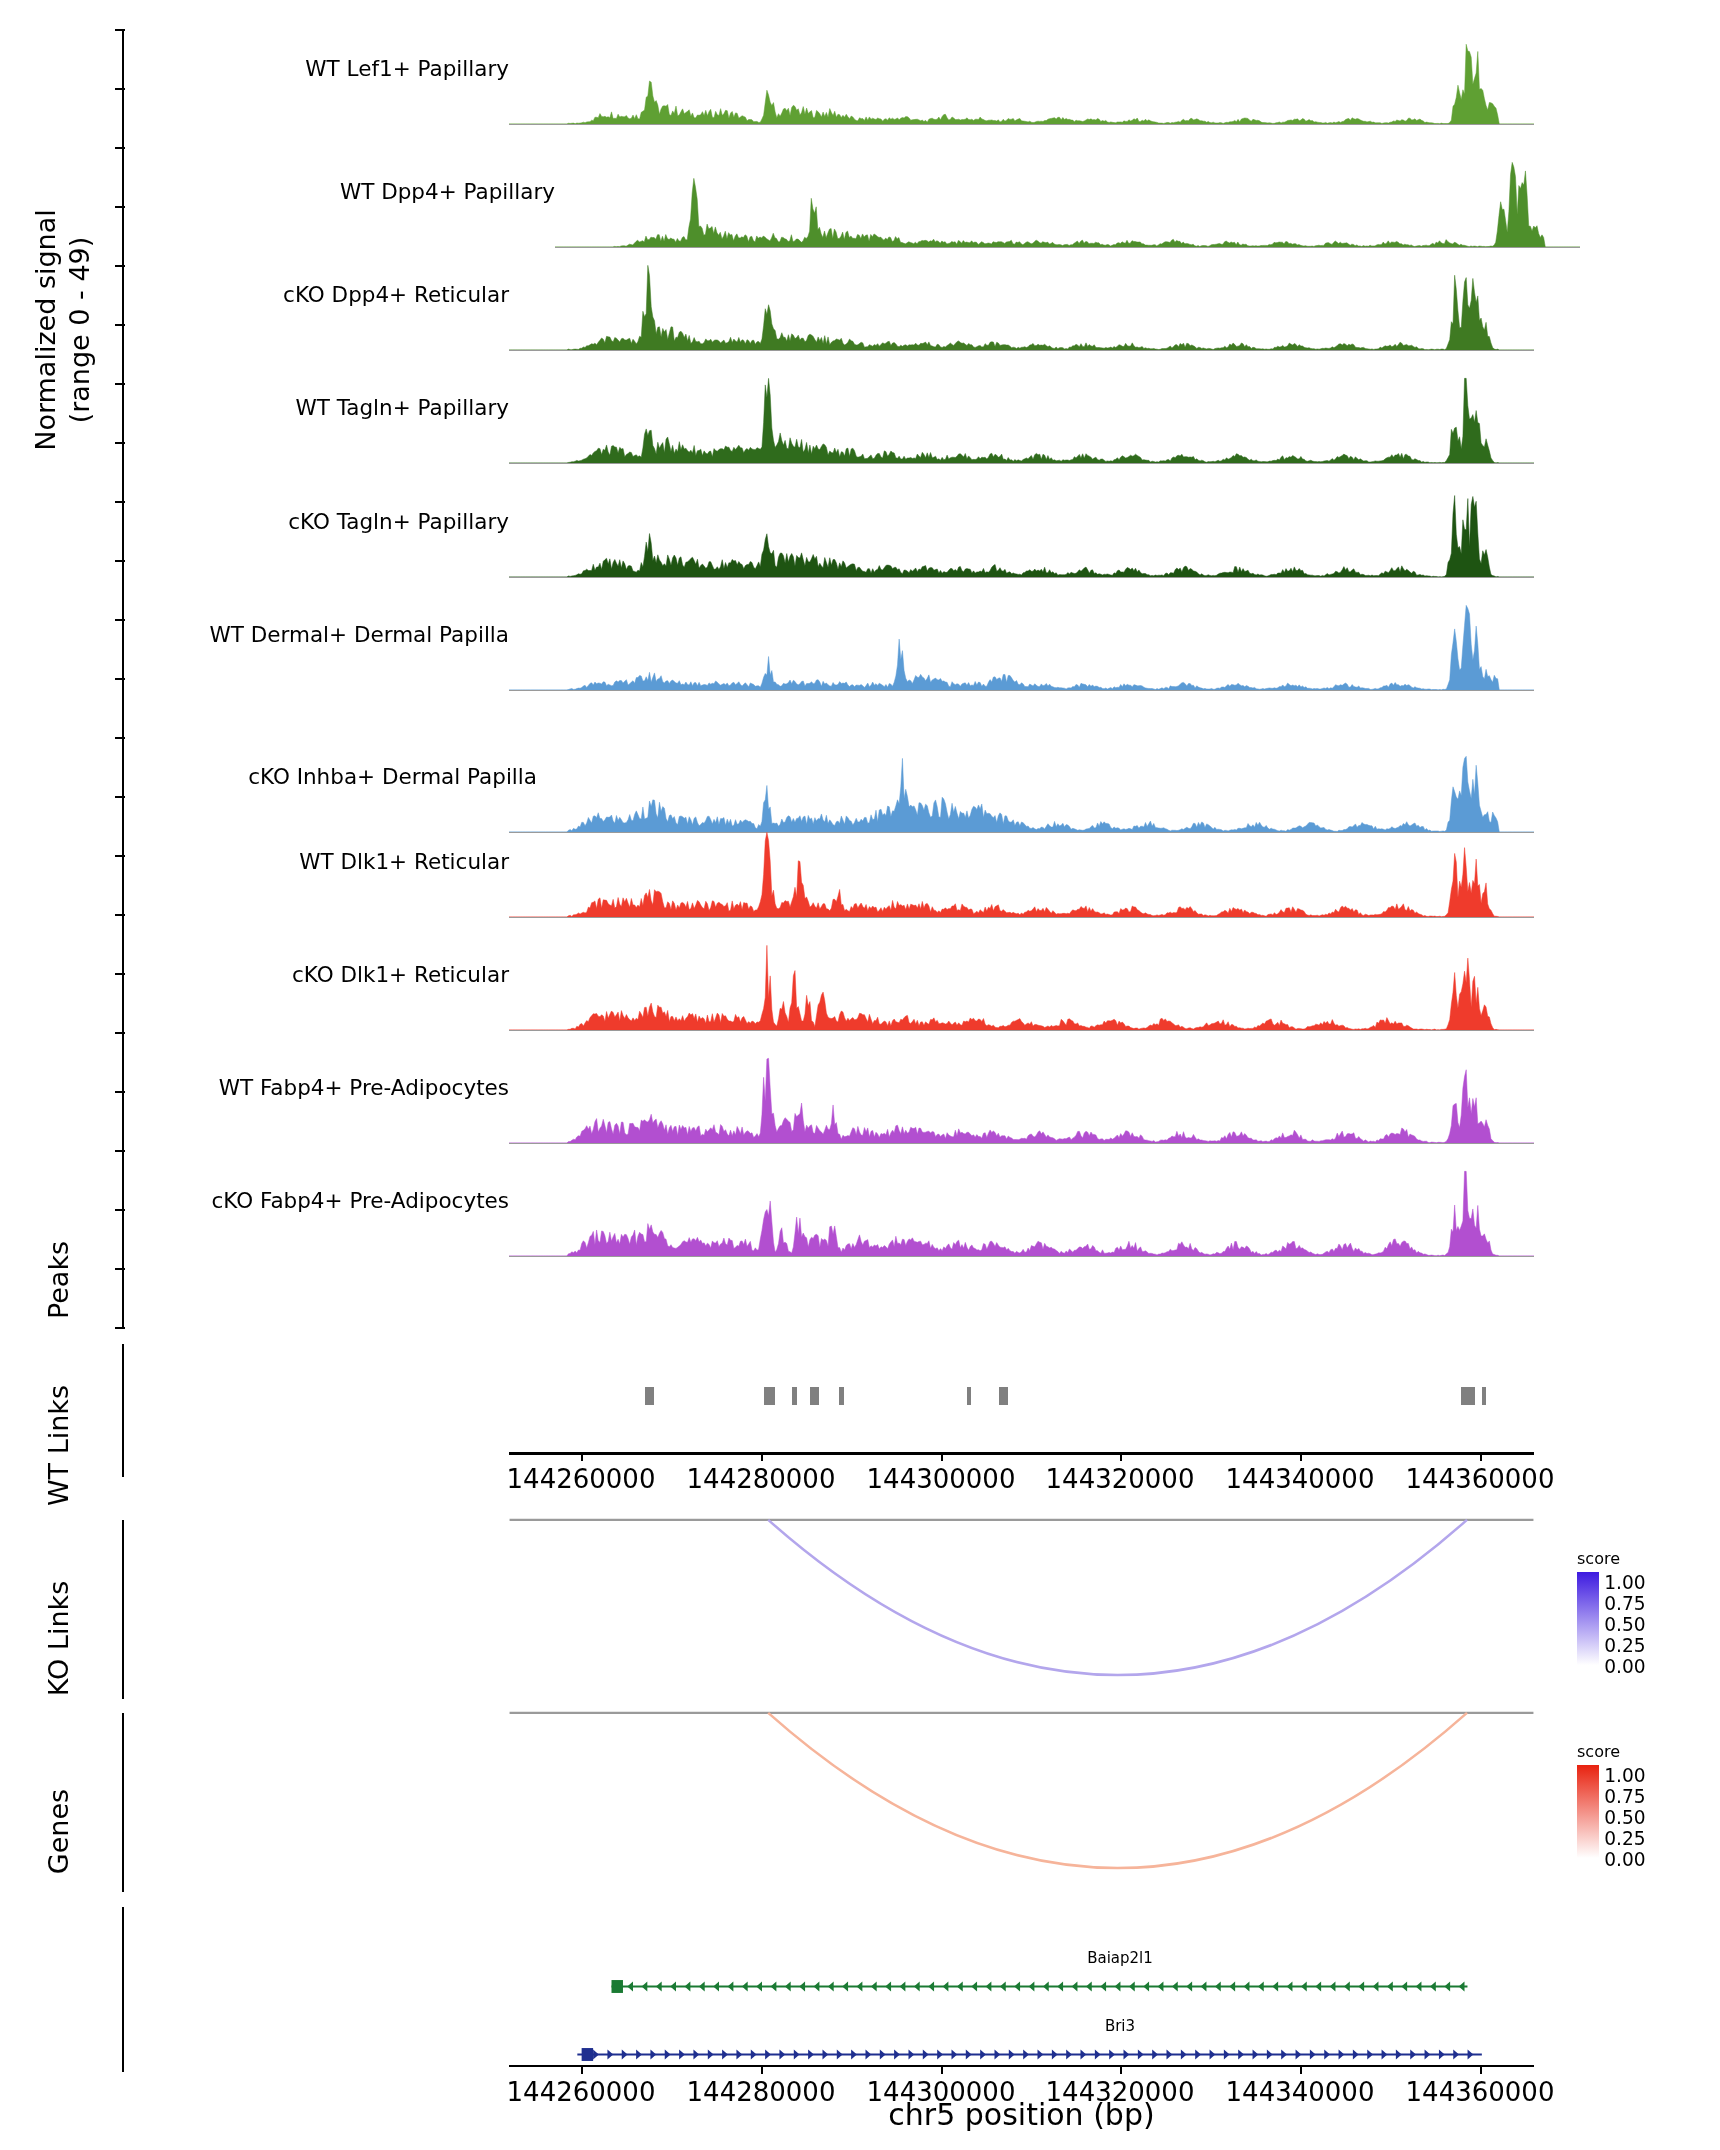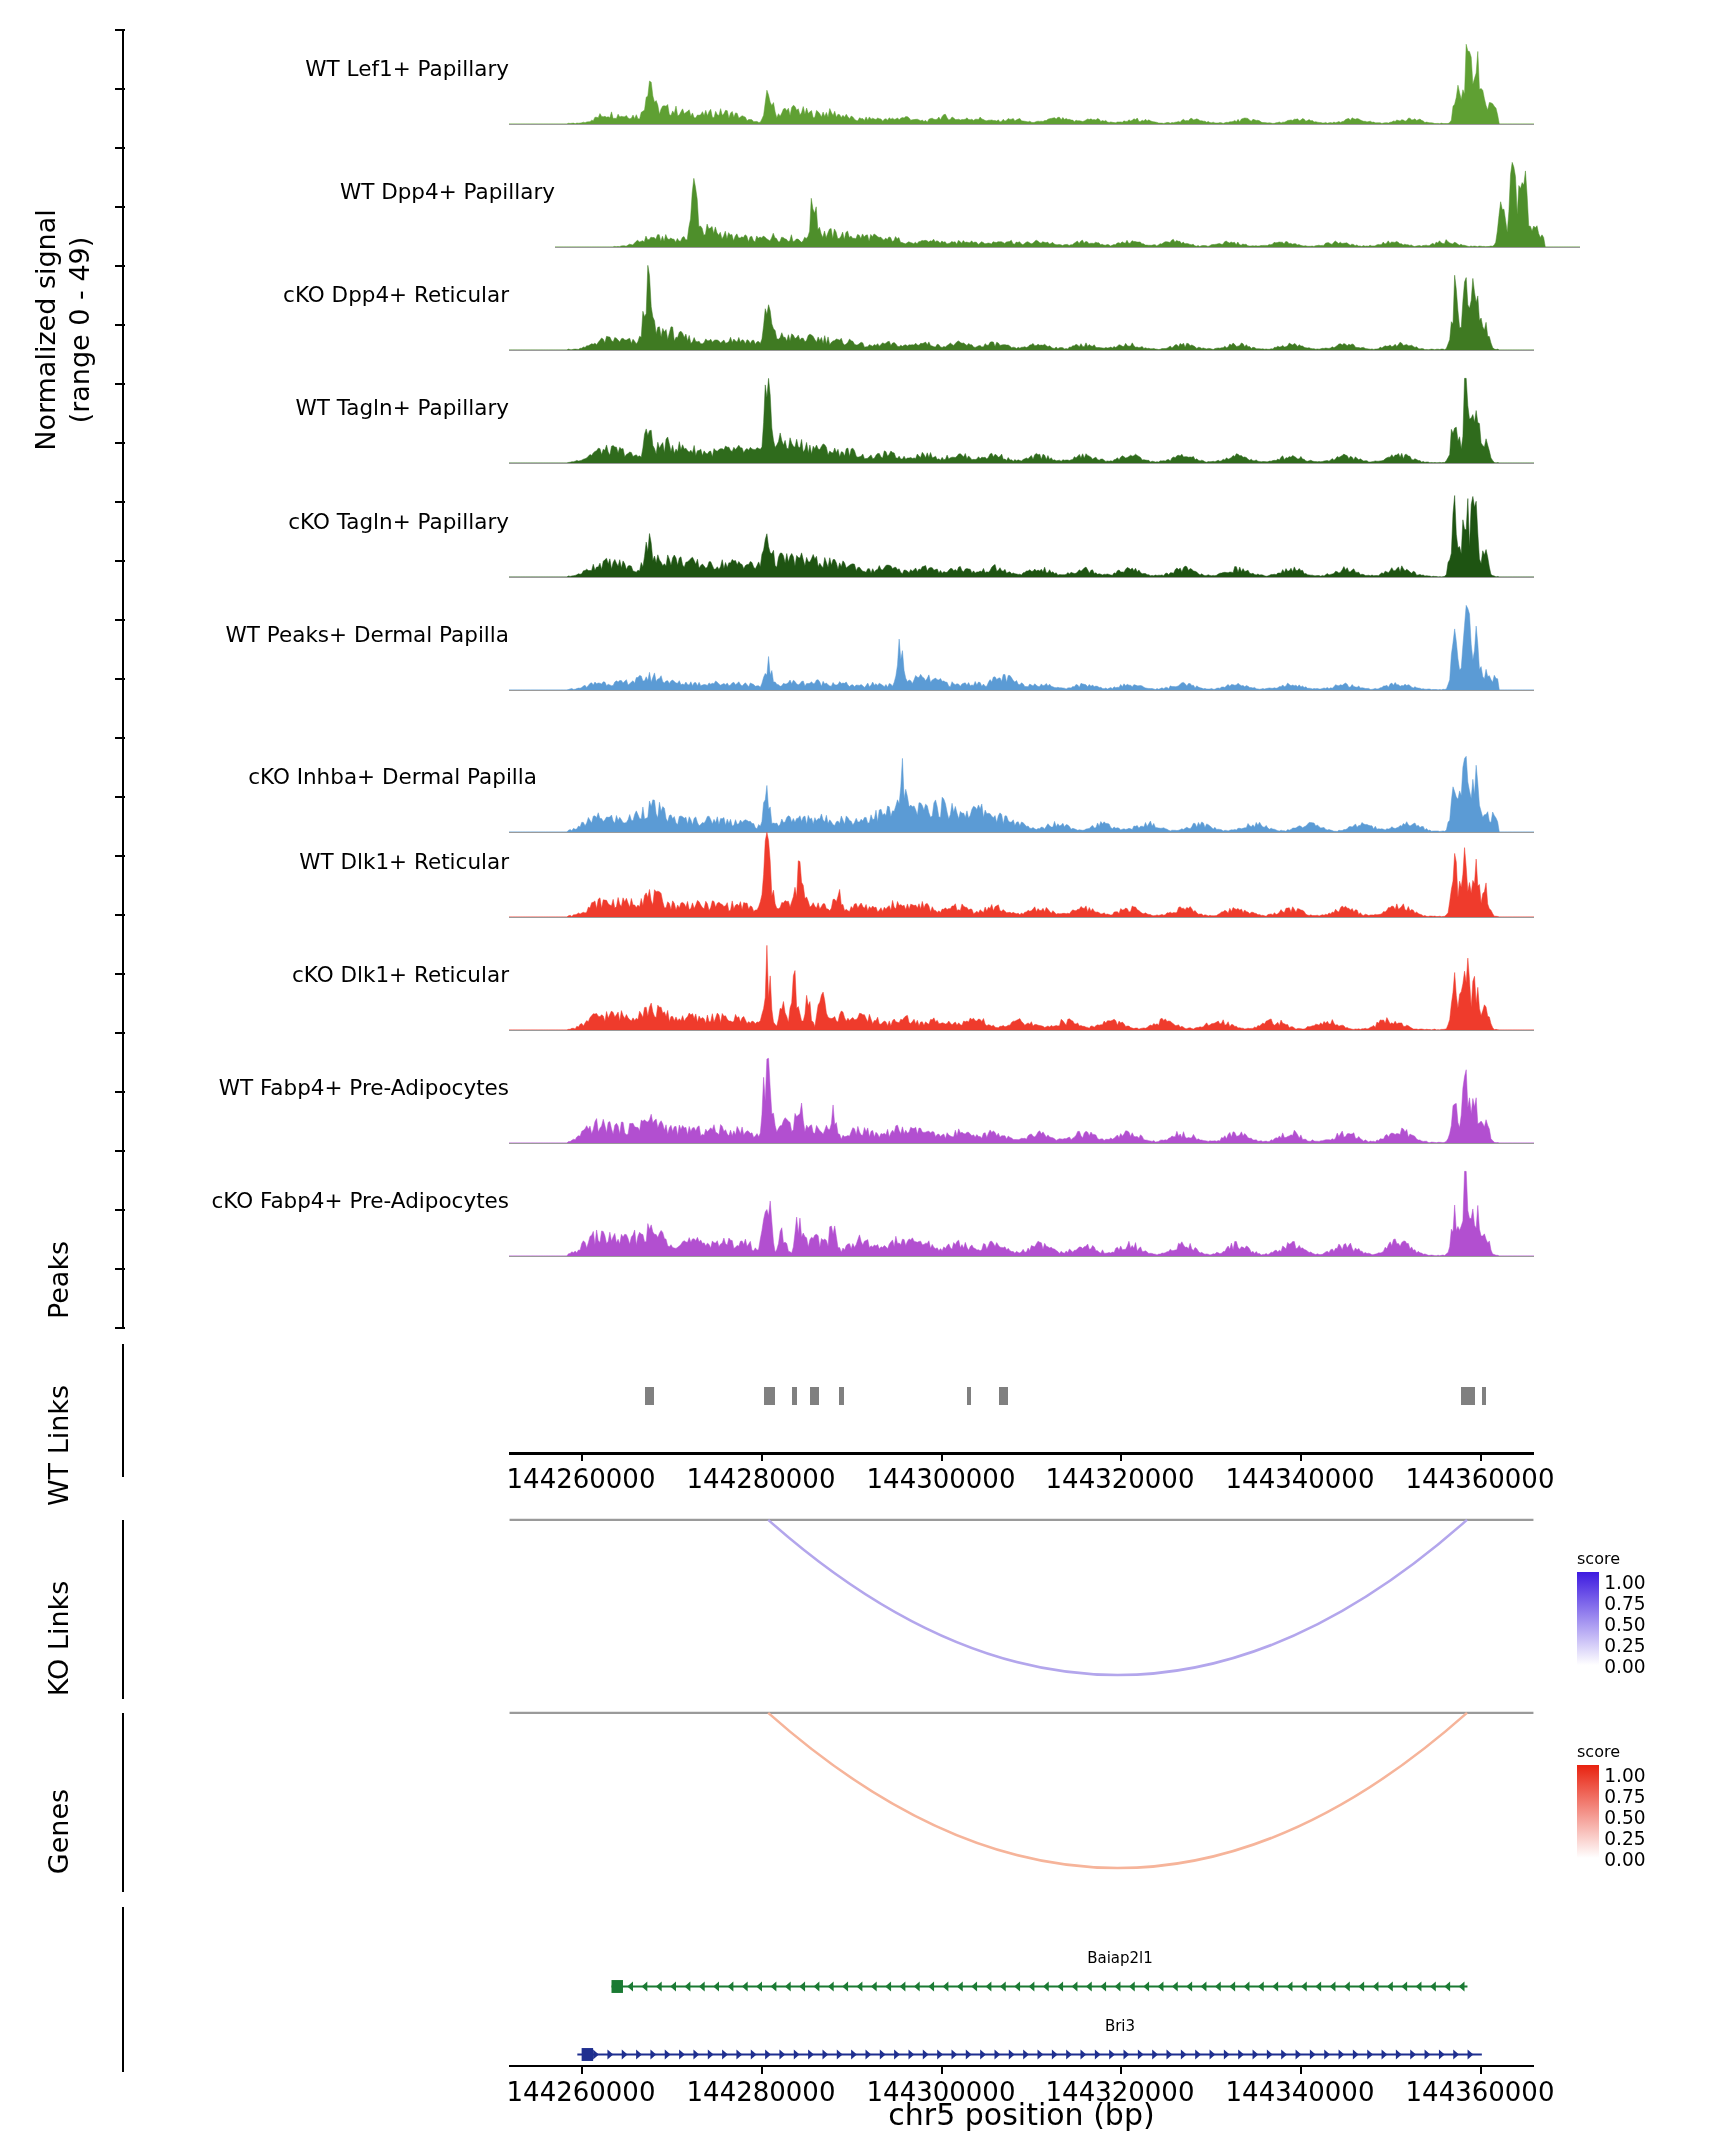--- a/index.html
+++ b/index.html
@@ -120,21 +120,21 @@
         <div class="baseline" style="top: 95px;"></div>
       </div>
       <div class="track" style="top: 482px;">
         <div class="track-label">cKO Tagln+ Papillary</div>
         <svg class="track-canvas" viewBox="0 0 1430 150" preserveAspectRatio="none">
           <path d="M0,132 L0.0,132.0 L2.3,132.0 L4.6,132.0 L6.9,132.0 L9.2,132.0 L11.5,132.0 L13.8,132.0 L16.1,132.0 L18.5,132.0 L20.8,132.0 L23.1,132.0 L25.4,132.0 L27.7,132.0 L30.0,132.0 L32.3,132.0 L34.6,132.0 L36.9,132.0 L39.2,132.0 L41.5,132.0 L43.8,132.0 L46.1,132.0 L48.4,132.0 L50.7,132.0 L53.0,132.0 L55.4,132.0 L57.7,132.0 L60.0,132.0 L62.3,132.0 L64.6,132.0 L66.9,132.0 L69.2,132.0 L71.5,132.0 L73.8,132.0 L76.1,132.0 L78.4,132.0 L80.7,132.0 L83.0,130.4 L85.3,131.1 L87.6,130.5 L90.0,130.1 L92.3,129.7 L94.6,128.9 L96.9,127.5 L99.2,128.1 L101.5,127.4 L103.8,123.4 L106.1,122.9 L108.4,121.1 L110.7,123.0 L113.0,123.0 L115.3,122.9 L117.6,114.2 L119.9,122.6 L122.2,118.1 L124.5,117.9 L126.9,112.7 L129.2,121.4 L131.5,110.2 L133.8,107.9 L136.1,106.0 L138.4,114.0 L140.7,106.7 L143.0,120.8 L145.3,111.7 L147.6,107.6 L149.9,112.7 L152.2,117.1 L154.5,107.9 L156.8,119.6 L159.1,109.6 L161.5,113.7 L163.8,121.7 L166.1,116.6 L168.4,116.1 L170.7,117.0 L173.0,123.7 L175.3,124.2 L177.6,125.2 L179.9,122.4 L182.2,123.7 L184.5,111.9 L186.8,118.0 L189.1,103.4 L191.4,83.5 L193.7,96.5 L196.0,71.6 L198.4,84.9 L200.7,109.0 L203.0,102.8 L205.3,112.0 L207.6,101.1 L209.9,108.2 L212.2,111.4 L214.5,116.4 L216.8,113.5 L219.1,116.7 L221.4,101.3 L223.7,107.3 L226.0,115.6 L228.3,105.4 L230.6,101.4 L233.0,105.7 L235.3,115.6 L237.6,105.6 L239.9,103.9 L242.2,115.2 L244.5,118.5 L246.8,111.4 L249.1,110.9 L251.4,108.9 L253.7,106.2 L256.0,104.5 L258.3,109.0 L260.6,114.3 L262.9,107.2 L265.2,119.7 L267.5,115.9 L269.9,114.0 L272.2,116.8 L274.5,119.8 L276.8,118.2 L279.1,110.6 L281.4,110.7 L283.7,115.8 L286.0,121.3 L288.3,120.9 L290.6,117.7 L292.9,121.6 L295.2,117.3 L297.5,107.9 L299.8,120.2 L302.1,111.8 L304.5,118.7 L306.8,112.1 L309.1,112.4 L311.4,107.5 L313.7,109.6 L316.0,109.1 L318.3,115.0 L320.6,110.4 L322.9,113.6 L325.2,114.7 L327.5,120.4 L329.8,116.1 L332.1,114.6 L334.4,114.5 L336.7,110.4 L339.0,111.9 L341.4,118.4 L343.7,120.5 L346.0,116.0 L348.3,111.0 L350.6,117.2 L352.9,100.2 L355.2,94.5 L357.5,79.8 L359.8,71.9 L362.1,89.6 L364.4,98.2 L366.7,99.7 L369.0,94.9 L371.3,115.9 L373.6,118.4 L376.0,104.6 L378.3,98.8 L380.6,98.7 L382.9,102.4 L385.2,112.6 L387.5,99.4 L389.8,111.2 L392.1,103.1 L394.4,99.3 L396.7,103.8 L399.0,116.7 L401.3,102.0 L403.6,104.8 L405.9,105.6 L408.2,98.4 L410.5,107.8 L412.9,116.3 L415.2,104.7 L417.5,110.6 L419.8,111.0 L422.1,106.4 L424.4,100.7 L426.7,107.0 L429.0,103.2 L431.3,117.7 L433.6,112.8 L435.9,116.5 L438.2,119.2 L440.5,104.9 L442.8,111.8 L445.1,118.3 L447.5,105.2 L449.8,115.5 L452.1,107.7 L454.4,107.7 L456.7,112.4 L459.0,121.1 L461.3,112.3 L463.6,117.8 L465.9,109.5 L468.2,112.6 L470.5,119.5 L472.8,117.5 L475.1,115.7 L477.4,114.2 L479.7,113.7 L482.0,114.3 L484.4,123.1 L486.7,118.6 L489.0,118.5 L491.3,121.6 L493.6,124.1 L495.9,124.2 L498.2,125.5 L500.5,120.5 L502.8,120.4 L505.1,126.4 L507.4,120.4 L509.7,125.4 L512.0,122.2 L514.3,121.5 L516.6,116.1 L519.0,121.7 L521.3,122.3 L523.6,119.0 L525.9,115.8 L528.2,115.4 L530.5,115.7 L532.8,116.7 L535.1,120.6 L537.4,118.7 L539.7,118.4 L542.0,121.8 L544.3,120.5 L546.6,125.8 L548.9,127.3 L551.2,122.3 L553.5,122.5 L555.9,123.8 L558.2,126.1 L560.5,121.5 L562.8,123.9 L565.1,121.8 L567.4,119.4 L569.7,124.6 L572.0,120.8 L574.3,121.8 L576.6,117.6 L578.9,117.1 L581.2,116.1 L583.5,123.6 L585.8,119.8 L588.1,118.6 L590.5,119.2 L592.8,122.4 L595.1,121.7 L597.4,120.8 L599.7,126.5 L602.0,122.8 L604.3,126.8 L606.6,124.4 L608.9,125.5 L611.2,125.5 L613.5,122.6 L615.8,120.2 L618.1,120.3 L620.4,123.3 L622.7,121.6 L625.0,123.8 L627.4,118.1 L629.7,117.4 L632.0,123.3 L634.3,124.7 L636.6,121.0 L638.9,120.3 L641.2,120.8 L643.5,121.2 L645.8,126.4 L648.1,123.4 L650.4,126.5 L652.7,124.9 L655.0,124.9 L657.3,123.7 L659.6,124.8 L662.0,120.0 L664.3,126.1 L666.6,124.7 L668.9,125.5 L671.2,122.8 L673.5,118.3 L675.8,116.1 L678.1,114.5 L680.4,123.9 L682.7,122.7 L685.0,119.0 L687.3,123.3 L689.6,123.8 L691.9,121.3 L694.2,126.9 L696.5,125.5 L698.9,124.7 L701.2,127.6 L703.5,126.3 L705.8,127.4 L708.1,127.7 L710.4,128.4 L712.7,128.0 L715.0,129.3 L717.3,126.1 L719.6,125.6 L721.9,123.6 L724.2,123.6 L726.5,121.8 L728.8,124.0 L731.1,123.9 L733.5,121.0 L735.8,123.7 L738.1,122.3 L740.4,123.7 L742.7,121.1 L745.0,125.0 L747.3,118.3 L749.6,125.9 L751.9,126.0 L754.2,121.8 L756.5,126.1 L758.8,124.6 L761.1,127.3 L763.4,126.1 L765.7,129.4 L768.0,128.6 L770.4,128.7 L772.7,128.9 L775.0,128.8 L777.3,128.5 L779.6,125.8 L781.9,127.9 L784.2,125.3 L786.5,126.4 L788.8,127.0 L791.1,126.9 L793.4,124.6 L795.7,121.9 L798.0,124.0 L800.3,121.9 L802.6,119.4 L805.0,118.2 L807.3,121.9 L809.6,126.6 L811.9,122.6 L814.2,122.0 L816.5,127.0 L818.8,126.0 L821.1,128.2 L823.4,127.5 L825.7,128.1 L828.0,129.0 L830.3,128.1 L832.6,128.3 L834.9,127.8 L837.2,128.4 L839.5,129.1 L841.9,129.6 L844.2,126.2 L846.5,127.1 L848.8,123.3 L851.1,122.2 L853.4,125.1 L855.7,124.9 L858.0,125.2 L860.3,121.1 L862.6,118.6 L864.9,119.8 L867.2,121.6 L869.5,119.6 L871.8,123.3 L874.1,119.8 L876.5,124.9 L878.8,122.1 L881.1,125.8 L883.4,127.3 L885.7,127.0 L888.0,127.2 L890.3,128.7 L892.6,128.7 L894.9,130.2 L897.2,129.7 L899.5,130.3 L901.8,129.2 L904.1,129.9 L906.4,129.4 L908.7,129.6 L911.0,129.0 L913.4,130.3 L915.7,127.0 L918.0,126.4 L920.3,128.7 L922.6,126.0 L924.9,126.1 L927.2,126.8 L929.5,121.6 L931.8,119.5 L934.1,121.7 L936.4,119.6 L938.7,125.0 L941.0,119.1 L943.3,116.8 L945.6,117.6 L948.0,123.0 L950.3,120.1 L952.6,121.1 L954.9,123.7 L957.2,124.0 L959.5,125.1 L961.8,127.6 L964.1,129.2 L966.4,127.5 L968.7,129.2 L971.0,130.1 L973.3,129.7 L975.6,128.8 L977.9,129.8 L980.2,130.2 L982.5,129.7 L984.9,130.1 L987.2,129.5 L989.5,127.9 L991.8,126.7 L994.1,126.5 L996.4,125.7 L998.7,125.4 L1001.0,125.8 L1003.3,126.1 L1005.6,125.1 L1007.9,125.2 L1010.2,125.9 L1012.5,117.5 L1014.8,117.7 L1017.1,125.3 L1019.5,118.2 L1021.8,124.8 L1024.1,120.3 L1026.4,124.4 L1028.7,123.6 L1031.0,122.5 L1033.3,126.7 L1035.6,127.5 L1037.9,126.8 L1040.2,128.4 L1042.5,129.0 L1044.8,127.8 L1047.1,129.2 L1049.4,128.8 L1051.7,129.2 L1054.0,130.3 L1056.4,130.9 L1058.7,130.4 L1061.0,129.6 L1063.3,128.4 L1065.6,128.6 L1067.9,128.1 L1070.2,128.8 L1072.5,126.5 L1074.8,126.4 L1077.1,126.6 L1079.4,121.7 L1081.7,125.8 L1084.0,120.3 L1086.3,123.9 L1088.6,123.4 L1091.0,119.7 L1093.3,124.7 L1095.6,117.9 L1097.9,122.8 L1100.2,123.0 L1102.5,120.1 L1104.8,123.1 L1107.1,122.6 L1109.4,127.6 L1111.7,127.1 L1114.0,128.9 L1116.3,129.0 L1118.6,129.4 L1120.9,129.4 L1123.2,130.1 L1125.5,130.2 L1127.9,129.9 L1130.2,130.0 L1132.5,130.9 L1134.8,129.7 L1137.1,130.6 L1139.4,128.7 L1141.7,127.2 L1144.0,129.0 L1146.3,128.3 L1148.6,127.8 L1150.9,127.0 L1153.2,124.0 L1155.5,124.7 L1157.8,126.5 L1160.1,125.3 L1162.5,121.9 L1164.8,117.5 L1167.1,122.5 L1169.4,119.1 L1171.7,124.6 L1174.0,124.8 L1176.3,122.2 L1178.6,120.6 L1180.9,125.2 L1183.2,125.6 L1185.5,125.3 L1187.8,128.8 L1190.1,128.1 L1192.4,128.6 L1194.7,129.9 L1197.0,129.8 L1199.4,129.5 L1201.7,130.3 L1204.0,129.2 L1206.3,130.2 L1208.6,130.0 L1210.9,129.9 L1213.2,130.2 L1215.5,127.8 L1217.8,126.0 L1220.1,127.5 L1222.4,123.8 L1224.7,124.9 L1227.0,125.9 L1229.3,122.9 L1231.6,119.0 L1234.0,123.1 L1236.3,123.3 L1238.6,120.5 L1240.9,117.9 L1243.2,124.8 L1245.5,116.4 L1247.8,120.6 L1250.1,123.6 L1252.4,121.2 L1254.7,122.8 L1257.0,125.0 L1259.3,126.9 L1261.6,123.9 L1263.9,125.0 L1266.2,129.6 L1268.5,129.0 L1270.9,128.3 L1273.2,129.5 L1275.5,129.2 L1277.8,130.5 L1280.1,130.1 L1282.4,130.4 L1284.7,130.6 L1287.0,131.6 L1289.3,130.9 L1291.6,131.2 L1293.9,131.2 L1296.2,131.9 L1298.5,131.6 L1300.8,131.9 L1303.1,131.6 L1305.5,131.0 L1307.8,128.2 L1310.1,111.8 L1312.4,107.9 L1314.7,98.8 L1317.0,43.8 L1319.3,18.8 L1321.6,72.5 L1323.9,91.2 L1326.2,89.7 L1328.5,99.8 L1330.8,52.5 L1333.1,65.7 L1335.4,66.3 L1337.7,23.0 L1340.0,89.9 L1342.4,31.4 L1344.7,20.1 L1347.0,34.9 L1349.3,26.8 L1351.6,70.7 L1353.9,107.0 L1356.2,113.2 L1358.5,95.5 L1360.8,101.3 L1363.1,93.8 L1365.4,104.1 L1367.7,118.2 L1370.0,128.4 L1372.3,130.0 L1374.6,130.5 L1377.0,131.8 L1379.3,131.2 L1381.6,132.0 L1383.9,132.0 L1386.2,132.0 L1388.5,132.0 L1390.8,132.0 L1393.1,132.0 L1395.4,132.0 L1397.7,132.0 L1400.0,132.0 L1402.3,132.0 L1404.6,132.0 L1406.9,132.0 L1409.2,132.0 L1411.5,132.0 L1413.9,132.0 L1416.2,132.0 L1418.5,132.0 L1420.8,132.0 L1423.1,132.0 L1425.4,132.0 L1427.7,132.0 L1430.0,132.0 L1430,132 Z" fill="#1e5412" stroke="#1e5412" stroke-width="0.7"></path>
         </svg>
         <div class="baseline" style="top: 95px;"></div>
       </div>
       <div class="track" style="top: 595px;">
-        <div class="track-label">WT Peaks+ Dermal Papilla</div>
+        <div class="track-label">WT Dermal+ Dermal Papilla</div>
         <svg class="track-canvas" viewBox="0 0 1430 150" preserveAspectRatio="none">
           <path d="M0,132 L0.0,132.0 L2.3,132.0 L4.6,132.0 L6.9,132.0 L9.2,132.0 L11.5,132.0 L13.8,132.0 L16.1,132.0 L18.5,132.0 L20.8,132.0 L23.1,132.0 L25.4,132.0 L27.7,132.0 L30.0,132.0 L32.3,132.0 L34.6,132.0 L36.9,132.0 L39.2,132.0 L41.5,132.0 L43.8,132.0 L46.1,132.0 L48.4,132.0 L50.7,132.0 L53.0,132.0 L55.4,132.0 L57.7,132.0 L60.0,132.0 L62.3,132.0 L64.6,132.0 L66.9,132.0 L69.2,132.0 L71.5,132.0 L73.8,132.0 L76.1,132.0 L78.4,132.0 L80.7,132.0 L83.0,131.3 L85.3,130.4 L87.6,129.9 L90.0,131.1 L92.3,130.9 L94.6,130.0 L96.9,129.3 L99.2,129.5 L101.5,128.5 L103.8,126.5 L106.1,125.5 L108.4,128.5 L110.7,125.6 L113.0,122.8 L115.3,121.9 L117.6,124.9 L119.9,120.9 L122.2,123.3 L124.5,122.2 L126.9,122.4 L129.2,123.7 L131.5,120.6 L133.8,121.0 L136.1,126.1 L138.4,124.0 L140.7,124.9 L143.0,126.0 L145.3,125.6 L147.6,120.8 L149.9,119.2 L152.2,120.9 L154.5,118.7 L156.8,118.9 L159.1,122.3 L161.5,119.7 L163.8,117.6 L166.1,125.1 L168.4,123.3 L170.7,121.0 L173.0,119.1 L175.3,122.7 L177.6,114.7 L179.9,114.6 L182.2,111.7 L184.5,112.6 L186.8,119.5 L189.1,119.2 L191.4,113.5 L193.7,118.7 L196.0,107.4 L198.4,121.2 L200.7,114.4 L203.0,108.2 L205.3,120.2 L207.6,116.7 L209.9,115.9 L212.2,112.1 L214.5,120.4 L216.8,122.2 L219.1,119.4 L221.4,119.0 L223.7,122.8 L226.0,119.4 L228.3,118.0 L230.6,120.3 L233.0,122.3 L235.3,122.4 L237.6,119.0 L239.9,124.7 L242.2,123.6 L244.5,124.6 L246.8,120.9 L249.1,124.3 L251.4,125.1 L253.7,120.5 L256.0,125.9 L258.3,121.9 L260.6,121.7 L262.9,126.0 L265.2,121.3 L267.5,125.9 L269.9,125.1 L272.2,124.3 L274.5,124.5 L276.8,125.7 L279.1,122.1 L281.4,123.8 L283.7,122.6 L286.0,123.3 L288.3,119.4 L290.6,121.2 L292.9,123.5 L295.2,125.2 L297.5,124.1 L299.8,122.9 L302.1,124.5 L304.5,122.3 L306.8,126.1 L309.1,124.9 L311.4,122.1 L313.7,121.3 L316.0,124.7 L318.3,123.0 L320.6,120.5 L322.9,124.2 L325.2,126.3 L327.5,123.9 L329.8,121.9 L332.1,124.5 L334.4,127.5 L336.7,122.1 L339.0,123.3 L341.4,124.3 L343.7,126.9 L346.0,126.2 L348.3,126.2 L350.6,128.1 L352.9,122.5 L355.2,114.3 L357.5,108.9 L359.8,111.2 L362.1,85.4 L364.4,111.0 L366.7,104.9 L369.0,121.0 L371.3,120.7 L373.6,124.0 L376.0,124.5 L378.3,126.9 L380.6,126.1 L382.9,122.7 L385.2,123.7 L387.5,123.4 L389.8,121.6 L392.1,118.1 L394.4,123.2 L396.7,118.5 L399.0,120.1 L401.3,123.5 L403.6,124.8 L405.9,123.4 L408.2,120.2 L410.5,119.5 L412.9,126.4 L415.2,123.0 L417.5,123.0 L419.8,122.6 L422.1,120.5 L424.4,123.2 L426.7,122.4 L429.0,118.0 L431.3,117.7 L433.6,120.8 L435.9,126.7 L438.2,119.9 L440.5,123.5 L442.8,122.2 L445.1,124.7 L447.5,126.3 L449.8,126.6 L452.1,121.5 L454.4,124.8 L456.7,125.0 L459.0,124.3 L461.3,120.3 L463.6,122.8 L465.9,122.3 L468.2,122.7 L470.5,120.8 L472.8,124.9 L475.1,127.2 L477.4,125.0 L479.7,124.7 L482.0,127.5 L484.4,125.0 L486.7,125.2 L489.0,125.6 L491.3,124.3 L493.6,126.2 L495.9,128.5 L498.2,125.7 L500.5,122.3 L502.8,127.3 L505.1,125.2 L507.4,120.9 L509.7,125.2 L512.0,123.1 L514.3,125.6 L516.6,122.4 L519.0,124.1 L521.3,125.5 L523.6,127.3 L525.9,124.3 L528.2,128.2 L530.5,123.0 L532.8,123.8 L535.1,126.7 L537.4,121.1 L539.7,112.4 L542.0,97.1 L544.3,61.2 L546.6,89.7 L548.9,77.3 L551.2,105.0 L553.5,115.7 L555.9,120.4 L558.2,117.9 L560.5,119.0 L562.8,123.0 L565.1,117.7 L567.4,111.8 L569.7,114.2 L572.0,114.5 L574.3,110.2 L576.6,113.9 L578.9,115.3 L581.2,119.2 L583.5,115.7 L585.8,110.9 L588.1,121.2 L590.5,117.9 L592.8,116.6 L595.1,115.3 L597.4,117.7 L599.7,117.9 L602.0,115.9 L604.3,119.9 L606.6,119.3 L608.9,120.8 L611.2,121.3 L613.5,126.6 L615.8,127.3 L618.1,120.4 L620.4,123.1 L622.7,124.6 L625.0,123.2 L627.4,123.9 L629.7,126.9 L632.0,123.6 L634.3,122.6 L636.6,122.0 L638.9,125.5 L641.2,121.6 L643.5,126.1 L645.8,124.9 L648.1,125.6 L650.4,120.1 L652.7,125.1 L655.0,121.0 L657.3,121.6 L659.6,126.9 L662.0,123.7 L664.3,126.7 L666.6,126.6 L668.9,121.3 L671.2,117.5 L673.5,120.7 L675.8,114.0 L678.1,113.7 L680.4,117.4 L682.7,115.7 L685.0,115.1 L687.3,120.0 L689.6,110.5 L691.9,110.3 L694.2,121.3 L696.5,111.7 L698.9,111.8 L701.2,115.1 L703.5,118.9 L705.8,121.0 L708.1,118.8 L710.4,124.1 L712.7,124.6 L715.0,121.9 L717.3,123.5 L719.6,127.1 L721.9,127.2 L724.2,127.4 L726.5,123.7 L728.8,125.0 L731.1,126.3 L733.5,123.3 L735.8,125.5 L738.1,127.1 L740.4,127.0 L742.7,123.5 L745.0,126.2 L747.3,125.2 L749.6,122.8 L751.9,126.5 L754.2,123.8 L756.5,126.8 L758.8,127.6 L761.1,128.4 L763.4,128.8 L765.7,128.2 L768.0,128.8 L770.4,128.9 L772.7,129.2 L775.0,129.4 L777.3,130.5 L779.6,129.0 L781.9,128.9 L784.2,129.2 L786.5,127.0 L788.8,127.6 L791.1,124.2 L793.4,125.1 L795.7,128.2 L798.0,122.7 L800.3,123.5 L802.6,124.1 L805.0,124.8 L807.3,127.5 L809.6,124.3 L811.9,126.9 L814.2,125.0 L816.5,127.4 L818.8,126.5 L821.1,126.9 L823.4,128.4 L825.7,128.2 L828.0,129.8 L830.3,130.1 L832.6,129.1 L834.9,130.7 L837.2,129.4 L839.5,128.5 L841.9,130.1 L844.2,127.4 L846.5,128.8 L848.8,128.2 L851.1,128.3 L853.4,124.3 L855.7,127.5 L858.0,123.3 L860.3,126.1 L862.6,124.1 L864.9,125.2 L867.2,125.5 L869.5,127.3 L871.8,124.5 L874.1,125.1 L876.5,126.2 L878.8,126.0 L881.1,125.7 L883.4,126.4 L885.7,128.0 L888.0,129.0 L890.3,129.6 L892.6,129.8 L894.9,130.0 L897.2,129.9 L899.5,130.4 L901.8,131.3 L904.1,130.0 L906.4,131.0 L908.7,130.0 L911.0,128.9 L913.4,130.2 L915.7,128.3 L918.0,128.3 L920.3,130.1 L922.6,126.2 L924.9,127.2 L927.2,127.1 L929.5,127.3 L931.8,127.0 L934.1,126.1 L936.4,123.9 L938.7,122.0 L941.0,121.4 L943.3,123.2 L945.6,126.3 L948.0,123.0 L950.3,122.9 L952.6,125.7 L954.9,125.3 L957.2,129.0 L959.5,126.1 L961.8,127.9 L964.1,128.8 L966.4,129.3 L968.7,130.3 L971.0,129.7 L973.3,130.5 L975.6,130.6 L977.9,130.5 L980.2,129.8 L982.5,130.9 L984.9,130.9 L987.2,129.6 L989.5,129.2 L991.8,129.7 L994.1,127.9 L996.4,127.7 L998.7,128.5 L1001.0,126.1 L1003.3,124.2 L1005.6,126.9 L1007.9,124.2 L1010.2,124.5 L1012.5,125.3 L1014.8,124.9 L1017.1,122.5 L1019.5,124.5 L1021.8,126.2 L1024.1,125.6 L1026.4,127.6 L1028.7,125.8 L1031.0,126.7 L1033.3,128.4 L1035.6,128.5 L1037.9,129.2 L1040.2,128.3 L1042.5,130.3 L1044.8,130.4 L1047.1,130.9 L1049.4,130.6 L1051.7,129.8 L1054.0,130.6 L1056.4,129.9 L1058.7,129.5 L1061.0,129.0 L1063.3,129.5 L1065.6,129.6 L1067.9,128.8 L1070.2,129.6 L1072.5,128.9 L1074.8,127.1 L1077.1,127.4 L1079.4,124.9 L1081.7,127.3 L1084.0,126.3 L1086.3,122.3 L1088.6,124.3 L1091.0,126.2 L1093.3,125.0 L1095.6,126.0 L1097.9,125.2 L1100.2,127.4 L1102.5,124.8 L1104.8,127.9 L1107.1,126.3 L1109.4,128.5 L1111.7,127.4 L1114.0,129.6 L1116.3,129.5 L1118.6,129.7 L1120.9,130.4 L1123.2,129.8 L1125.5,130.2 L1127.9,129.8 L1130.2,130.6 L1132.5,130.5 L1134.8,129.8 L1137.1,129.1 L1139.4,129.8 L1141.7,128.4 L1144.0,130.2 L1146.3,128.9 L1148.6,129.4 L1150.9,127.6 L1153.2,124.5 L1155.5,125.8 L1157.8,126.1 L1160.1,124.5 L1162.5,125.5 L1164.8,123.7 L1167.1,122.3 L1169.4,124.0 L1171.7,128.2 L1174.0,127.7 L1176.3,124.3 L1178.6,127.0 L1180.9,127.7 L1183.2,128.2 L1185.5,126.3 L1187.8,129.2 L1190.1,128.8 L1192.4,129.1 L1194.7,129.9 L1197.0,129.8 L1199.4,129.7 L1201.7,131.1 L1204.0,131.1 L1206.3,130.4 L1208.6,129.7 L1210.9,130.7 L1213.2,130.2 L1215.5,128.9 L1217.8,128.5 L1220.1,126.4 L1222.4,126.3 L1224.7,125.4 L1227.0,128.0 L1229.3,123.7 L1231.6,122.3 L1234.0,125.4 L1236.3,121.5 L1238.6,124.5 L1240.9,124.6 L1243.2,126.8 L1245.5,125.7 L1247.8,126.0 L1250.1,123.8 L1252.4,125.8 L1254.7,124.5 L1257.0,125.7 L1259.3,128.0 L1261.6,129.2 L1263.9,127.3 L1266.2,128.9 L1268.5,129.3 L1270.9,129.4 L1273.2,130.5 L1275.5,130.1 L1277.8,130.8 L1280.1,130.9 L1282.4,130.5 L1284.7,130.6 L1287.0,131.6 L1289.3,131.2 L1291.6,131.4 L1293.9,131.4 L1296.2,131.8 L1298.5,131.4 L1300.8,131.9 L1303.1,130.9 L1305.5,131.2 L1307.8,130.4 L1310.1,124.3 L1312.4,117.8 L1314.7,82.9 L1317.0,66.4 L1319.3,47.1 L1321.6,64.6 L1323.9,88.4 L1326.2,104.1 L1328.5,101.5 L1330.8,70.2 L1333.1,42.1 L1335.4,14.4 L1337.7,18.9 L1340.0,26.3 L1342.4,68.4 L1344.7,89.8 L1347.0,77.1 L1349.3,43.1 L1351.6,67.6 L1353.9,103.4 L1356.2,99.4 L1358.5,113.1 L1360.8,116.7 L1363.1,103.2 L1365.4,113.3 L1367.7,112.0 L1370.0,117.3 L1372.3,121.1 L1374.6,111.5 L1377.0,116.0 L1379.3,116.4 L1381.6,132.0 L1383.9,132.0 L1386.2,132.0 L1388.5,132.0 L1390.8,132.0 L1393.1,132.0 L1395.4,132.0 L1397.7,132.0 L1400.0,132.0 L1402.3,132.0 L1404.6,132.0 L1406.9,132.0 L1409.2,132.0 L1411.5,132.0 L1413.9,132.0 L1416.2,132.0 L1418.5,132.0 L1420.8,132.0 L1423.1,132.0 L1425.4,132.0 L1427.7,132.0 L1430.0,132.0 L1430,132 Z" fill="#5b9bd5" stroke="#5b9bd5" stroke-width="0.7"></path>
         </svg>
         <div class="baseline" style="top: 95px;"></div>
       </div>
       <div class="track" style="top: 737px; padding-left: 28px;">
         <div class="track-label">cKO Inhba+ Dermal Papilla</div>
         <svg class="track-canvas" viewBox="0 0 1430 150" preserveAspectRatio="none">
           <path d="M0,132 L0.0,132.0 L2.3,132.0 L4.6,132.0 L6.9,132.0 L9.2,132.0 L11.5,132.0 L13.8,132.0 L16.1,132.0 L18.5,132.0 L20.8,132.0 L23.1,132.0 L25.4,132.0 L27.7,132.0 L30.0,132.0 L32.3,132.0 L34.6,132.0 L36.9,132.0 L39.2,132.0 L41.5,132.0 L43.8,132.0 L46.1,132.0 L48.4,132.0 L50.7,132.0 L53.0,132.0 L55.4,132.0 L57.7,132.0 L60.0,132.0 L62.3,132.0 L64.6,132.0 L66.9,132.0 L69.2,132.0 L71.5,132.0 L73.8,132.0 L76.1,132.0 L78.4,132.0 L80.7,132.0 L83.0,129.5 L85.3,128.5 L87.6,130.1 L90.0,126.9 L92.3,128.2 L94.6,127.7 L96.9,123.7 L99.2,125.1 L101.5,118.5 L103.8,118.6 L106.1,123.3 L108.4,119.5 L110.7,111.7 L113.0,115.6 L115.3,119.5 L117.6,109.9 L119.9,109.5 L122.2,112.2 L124.5,105.2 L126.9,113.3 L129.2,113.3 L131.5,117.4 L133.8,115.0 L136.1,111.1 L138.4,111.6 L140.7,111.2 L143.0,108.4 L145.3,116.5 L147.6,119.9 L149.9,109.0 L152.2,115.8 L154.5,111.6 L156.8,114.9 L159.1,119.0 L161.5,119.4 L163.8,118.6 L166.1,114.8 L168.4,107.7 L170.7,115.6 L173.0,116.3 L175.3,107.6 L177.6,102.6 L179.9,107.8 L182.2,113.3 L184.5,113.9 L186.8,97.2 L189.1,113.8 L191.4,112.9 L193.7,111.4 L196.0,88.9 L198.4,96.6 L200.7,87.3 L203.0,87.9 L205.3,106.8 L207.6,112.3 L209.9,90.6 L212.2,103.5 L214.5,96.7 L216.8,98.9 L219.1,113.1 L221.4,117.7 L223.7,109.1 L226.0,108.1 L228.3,113.7 L230.6,110.5 L233.0,119.4 L235.3,121.5 L237.6,110.5 L239.9,109.6 L242.2,110.8 L244.5,112.9 L246.8,111.3 L249.1,121.0 L251.4,110.7 L253.7,114.8 L256.0,122.0 L258.3,113.0 L260.6,111.0 L262.9,118.9 L265.2,123.3 L267.5,121.6 L269.9,118.7 L272.2,119.7 L274.5,115.8 L276.8,110.3 L279.1,110.0 L281.4,114.6 L283.7,120.9 L286.0,114.4 L288.3,119.1 L290.6,110.8 L292.9,121.7 L295.2,113.3 L297.5,113.5 L299.8,111.8 L302.1,122.4 L304.5,114.1 L306.8,120.1 L309.1,114.3 L311.4,123.6 L313.7,122.7 L316.0,114.8 L318.3,121.2 L320.6,120.6 L322.9,115.3 L325.2,118.6 L327.5,116.4 L329.8,114.9 L332.1,115.9 L334.4,117.5 L336.7,117.1 L339.0,120.2 L341.4,120.3 L343.7,126.0 L346.0,127.4 L348.3,121.6 L350.6,124.0 L352.9,117.2 L355.2,91.2 L357.5,87.2 L359.8,67.3 L362.1,100.3 L364.4,97.1 L366.7,120.0 L369.0,119.6 L371.3,120.1 L373.6,119.5 L376.0,124.1 L378.3,121.3 L380.6,113.9 L382.9,118.9 L385.2,118.1 L387.5,111.7 L389.8,109.5 L392.1,110.8 L394.4,118.5 L396.7,113.1 L399.0,118.5 L401.3,113.1 L403.6,112.7 L405.9,109.4 L408.2,117.4 L410.5,111.1 L412.9,109.8 L415.2,121.1 L417.5,108.9 L419.8,114.4 L422.1,112.6 L424.4,120.7 L426.7,112.0 L429.0,116.8 L431.3,113.3 L433.6,113.9 L435.9,106.9 L438.2,115.3 L440.5,118.0 L442.8,108.7 L445.1,120.3 L447.5,115.0 L449.8,118.2 L452.1,121.8 L454.4,122.8 L456.7,117.8 L459.0,116.8 L461.3,120.2 L463.6,109.7 L465.9,115.2 L468.2,121.3 L470.5,109.6 L472.8,112.1 L475.1,115.9 L477.4,117.0 L479.7,122.3 L482.0,118.6 L484.4,112.9 L486.7,117.9 L489.0,118.0 L491.3,114.1 L493.6,116.8 L495.9,111.7 L498.2,111.7 L500.5,119.8 L502.8,118.6 L505.1,108.1 L507.4,114.7 L509.7,114.0 L512.0,101.7 L514.3,117.7 L516.6,101.4 L519.0,100.3 L521.3,108.6 L523.6,106.1 L525.9,109.0 L528.2,96.0 L530.5,97.0 L532.8,110.4 L535.1,102.6 L537.4,103.0 L539.7,95.5 L542.0,87.2 L544.3,92.7 L546.6,69.2 L548.9,29.7 L551.2,85.5 L553.5,72.6 L555.9,83.0 L558.2,97.0 L560.5,94.6 L562.8,97.0 L565.1,95.7 L567.4,101.0 L569.7,108.6 L572.0,91.3 L574.3,91.6 L576.6,95.2 L578.9,101.6 L581.2,93.3 L583.5,95.4 L585.8,105.1 L588.1,111.4 L590.5,109.8 L592.8,91.5 L595.1,87.4 L597.4,96.9 L599.7,111.0 L602.0,111.4 L604.3,83.6 L606.6,86.2 L608.9,92.7 L611.2,104.4 L613.5,113.8 L615.8,107.6 L618.1,92.0 L620.4,104.6 L622.7,96.4 L625.0,105.7 L627.4,113.5 L629.7,103.3 L632.0,105.9 L634.3,105.7 L636.6,111.7 L638.9,102.6 L641.2,112.8 L643.5,108.7 L645.8,100.5 L648.1,96.2 L650.4,97.4 L652.7,100.6 L655.0,94.4 L657.3,100.0 L659.6,93.0 L662.0,111.8 L664.3,101.5 L666.6,106.7 L668.9,106.0 L671.2,106.6 L673.5,110.2 L675.8,112.0 L678.1,109.1 L680.4,118.9 L682.7,109.4 L685.0,105.3 L687.3,107.7 L689.6,120.7 L691.9,109.5 L694.2,109.6 L696.5,116.2 L698.9,118.3 L701.2,118.1 L703.5,115.0 L705.8,123.0 L708.1,118.4 L710.4,117.6 L712.7,123.3 L715.0,118.0 L717.3,119.2 L719.6,121.4 L721.9,124.3 L724.2,123.6 L726.5,126.7 L728.8,127.0 L731.1,125.8 L733.5,127.6 L735.8,128.6 L738.1,127.0 L740.4,127.4 L742.7,125.0 L745.0,125.6 L747.3,127.8 L749.6,124.1 L751.9,120.5 L754.2,123.1 L756.5,125.0 L758.8,125.1 L761.1,117.2 L763.4,124.7 L765.7,120.5 L768.0,123.6 L770.4,122.5 L772.7,119.8 L775.0,124.9 L777.3,121.7 L779.6,122.3 L781.9,124.3 L784.2,128.2 L786.5,126.9 L788.8,127.6 L791.1,128.5 L793.4,129.6 L795.7,128.8 L798.0,129.3 L800.3,129.6 L802.6,129.3 L805.0,127.8 L807.3,127.4 L809.6,127.1 L811.9,124.5 L814.2,122.8 L816.5,126.3 L818.8,125.9 L821.1,119.4 L823.4,123.8 L825.7,117.4 L828.0,120.9 L830.3,117.8 L832.6,120.2 L834.9,120.0 L837.2,120.9 L839.5,125.7 L841.9,127.5 L844.2,124.9 L846.5,126.9 L848.8,126.0 L851.1,126.6 L853.4,129.0 L855.7,128.1 L858.0,127.4 L860.3,128.4 L862.6,127.9 L864.9,126.9 L867.2,127.5 L869.5,128.6 L871.8,123.6 L874.1,124.1 L876.5,123.0 L878.8,126.7 L881.1,124.0 L883.4,123.9 L885.7,124.9 L888.0,118.7 L890.3,124.2 L892.6,120.6 L894.9,116.7 L897.2,123.9 L899.5,120.0 L901.8,125.6 L904.1,126.0 L906.4,126.4 L908.7,126.8 L911.0,126.6 L913.4,126.1 L915.7,127.3 L918.0,128.0 L920.3,129.4 L922.6,130.4 L924.9,129.4 L927.2,129.5 L929.5,129.6 L931.8,130.0 L934.1,129.5 L936.4,128.7 L938.7,127.4 L941.0,128.4 L943.3,126.9 L945.6,125.3 L948.0,126.7 L950.3,127.5 L952.6,124.7 L954.9,119.8 L957.2,120.1 L959.5,125.4 L961.8,118.6 L964.1,122.8 L966.4,118.0 L968.7,119.3 L971.0,125.6 L973.3,120.7 L975.6,121.8 L977.9,123.6 L980.2,125.6 L982.5,127.8 L984.9,125.5 L987.2,128.4 L989.5,128.1 L991.8,128.3 L994.1,128.9 L996.4,130.6 L998.7,129.6 L1001.0,129.7 L1003.3,130.4 L1005.6,129.5 L1007.9,128.9 L1010.2,129.1 L1012.5,128.3 L1014.8,129.1 L1017.1,126.9 L1019.5,126.8 L1021.8,127.5 L1024.1,126.8 L1026.4,126.1 L1028.7,126.2 L1031.0,120.1 L1033.3,123.3 L1035.6,124.6 L1037.9,121.9 L1040.2,125.4 L1042.5,118.6 L1044.8,122.6 L1047.1,118.3 L1049.4,122.2 L1051.7,124.9 L1054.0,125.3 L1056.4,122.8 L1058.7,126.5 L1061.0,128.0 L1063.3,126.6 L1065.6,127.9 L1067.9,128.1 L1070.2,129.1 L1072.5,130.1 L1074.8,130.6 L1077.1,129.4 L1079.4,130.1 L1081.7,130.2 L1084.0,131.0 L1086.3,128.5 L1088.6,129.4 L1091.0,128.6 L1093.3,126.3 L1095.6,126.5 L1097.9,126.3 L1100.2,124.7 L1102.5,123.3 L1104.8,124.1 L1107.1,126.1 L1109.4,124.7 L1111.7,123.5 L1114.0,121.3 L1116.3,118.6 L1118.6,118.9 L1120.9,119.1 L1123.2,119.6 L1125.5,123.5 L1127.9,122.1 L1130.2,124.6 L1132.5,126.5 L1134.8,125.9 L1137.1,125.6 L1139.4,128.4 L1141.7,129.2 L1144.0,128.5 L1146.3,129.3 L1148.6,129.9 L1150.9,130.9 L1153.2,130.9 L1155.5,131.2 L1157.8,129.5 L1160.1,129.8 L1162.5,129.9 L1164.8,128.6 L1167.1,128.5 L1169.4,127.4 L1171.7,124.8 L1174.0,124.3 L1176.3,125.1 L1178.6,123.2 L1180.9,120.7 L1183.2,125.4 L1185.5,122.9 L1187.8,123.0 L1190.1,118.6 L1192.4,120.9 L1194.7,121.6 L1197.0,121.4 L1199.4,122.7 L1201.7,123.2 L1204.0,123.4 L1206.3,127.9 L1208.6,124.0 L1210.9,128.0 L1213.2,127.5 L1215.5,127.9 L1217.8,127.5 L1220.1,128.2 L1222.4,129.1 L1224.7,127.4 L1227.0,127.9 L1229.3,127.2 L1231.6,124.6 L1234.0,126.4 L1236.3,127.2 L1238.6,126.1 L1240.9,125.2 L1243.2,122.9 L1245.5,123.8 L1247.8,120.1 L1250.1,122.0 L1252.4,117.6 L1254.7,122.0 L1257.0,123.7 L1259.3,122.2 L1261.6,120.6 L1263.9,119.4 L1266.2,123.8 L1268.5,122.6 L1270.9,125.8 L1273.2,124.3 L1275.5,124.3 L1277.8,129.0 L1280.1,127.1 L1282.4,129.8 L1284.7,129.3 L1287.0,130.8 L1289.3,130.6 L1291.6,130.5 L1293.9,130.5 L1296.2,130.5 L1298.5,131.3 L1300.8,130.8 L1303.1,130.5 L1305.5,131.0 L1307.8,129.1 L1310.1,118.3 L1312.4,115.6 L1314.7,88.7 L1317.0,69.2 L1319.3,75.8 L1321.6,83.5 L1323.9,86.3 L1326.2,74.9 L1328.5,81.4 L1330.8,42.1 L1333.1,29.8 L1335.4,26.9 L1337.7,62.4 L1340.0,74.5 L1342.4,85.3 L1344.7,58.8 L1347.0,79.7 L1349.3,39.2 L1351.6,64.0 L1353.9,94.9 L1356.2,103.1 L1358.5,111.6 L1360.8,108.0 L1363.1,107.6 L1365.4,103.7 L1367.7,116.9 L1370.0,118.8 L1372.3,104.2 L1374.6,108.9 L1377.0,112.5 L1379.3,117.8 L1381.6,132.0 L1383.9,132.0 L1386.2,132.0 L1388.5,132.0 L1390.8,132.0 L1393.1,132.0 L1395.4,132.0 L1397.7,132.0 L1400.0,132.0 L1402.3,132.0 L1404.6,132.0 L1406.9,132.0 L1409.2,132.0 L1411.5,132.0 L1413.9,132.0 L1416.2,132.0 L1418.5,132.0 L1420.8,132.0 L1423.1,132.0 L1425.4,132.0 L1427.7,132.0 L1430.0,132.0 L1430,132 Z" fill="#5b9bd5" stroke="#5b9bd5" stroke-width="0.7"></path>
         </svg>

